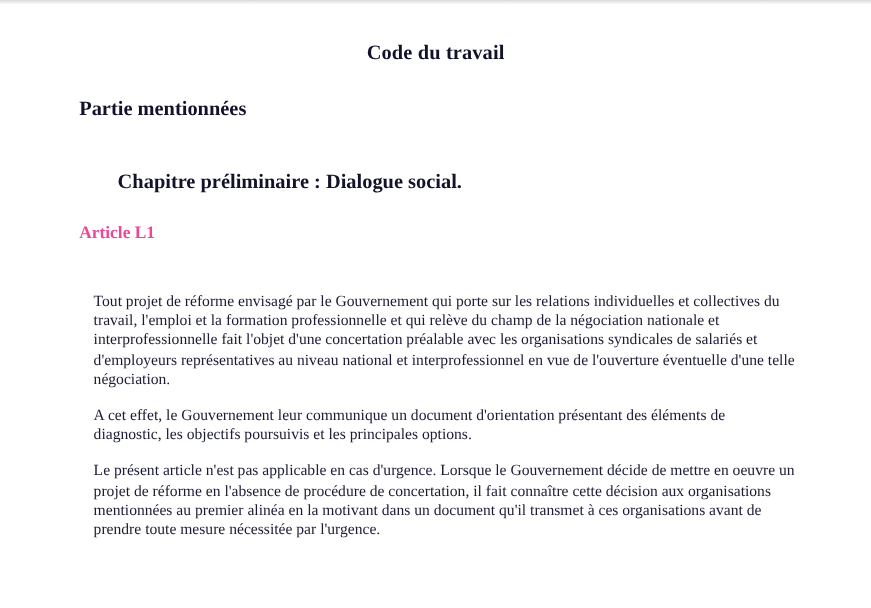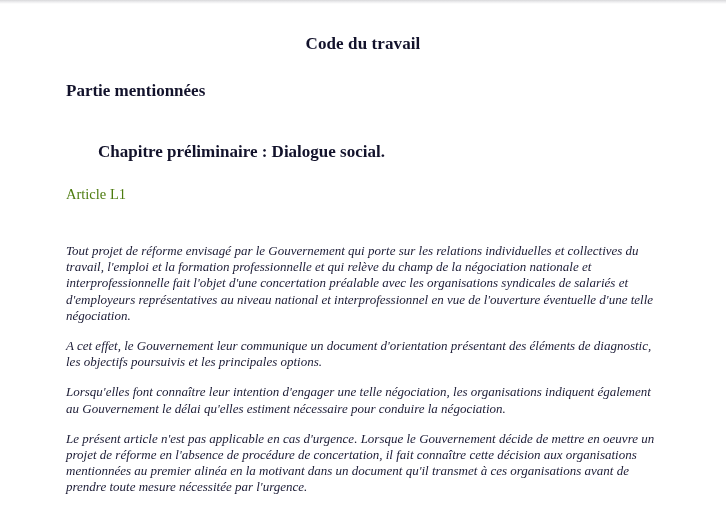--- a/index.html
+++ b/index.html
@@ -64,38 +64,37 @@
     font-weight: bold;
     color: #12122b;
     margin-left: 32px;
   }
 
   .article-title {
     position: absolute;
     top: 186px;
     left: 66px;
     font-size: 14.5px;
-    font-weight: normal;
-    color: #4d7c0f;
+    font-weight: bold;
+    color: #ec4899;
   }
 
   .body-block {
     position: absolute;
     top: 243px;
     left: 66px;
     width: 598px;
   }
 
   .para {
     font-size: 13px;
     line-height: 16.2px;
     color: #1b1b35;
-    margin: 0 0 14px 0;
+    margin: 0 0 14px 12px;
     text-align: left;
-    font-style: italic;
   }
 
   .para:last-child {
     margin-bottom: 0;
   }
 </style>
 </head>
 <body>
 
 <div class="page">
@@ -106,17 +105,16 @@
 
   <div class="part-title">Partie mentionnées</div>
 
   <div class="chapter-title">Chapitre préliminaire : Dialogue social.</div>
 
   <div class="article-title">Article L1</div>
 
   <div class="body-block">
     <p class="para">Tout projet de réforme envisagé par le Gouvernement qui porte sur les relations individuelles et collectives du travail, l'emploi et la formation professionnelle et qui relève du champ de la négociation nationale et interprofessionnelle fait l'objet d'une concertation préalable avec les organisations syndicales de salariés et d'employeurs représentatives au niveau national et interprofessionnel en vue de l'ouverture éventuelle d'une telle négociation.</p>
     <p class="para">A cet effet, le Gouvernement leur communique un document d'orientation présentant des éléments de diagnostic, les objectifs poursuivis et les principales options.</p>
-    <p class="para">Lorsqu'elles font connaître leur intention d'engager une telle négociation, les organisations indiquent également au Gouvernement le délai qu'elles estiment nécessaire pour conduire la négociation.</p>
     <p class="para">Le présent article n'est pas applicable en cas d'urgence. Lorsque le Gouvernement décide de mettre en oeuvre un projet de réforme en l'absence de procédure de concertation, il fait connaître cette décision aux organisations mentionnées au premier alinéa en la motivant dans un document qu'il transmet à ces organisations avant de prendre toute mesure nécessitée par l'urgence.</p>
   </div>
 
 </div>
 
 </body></html>

